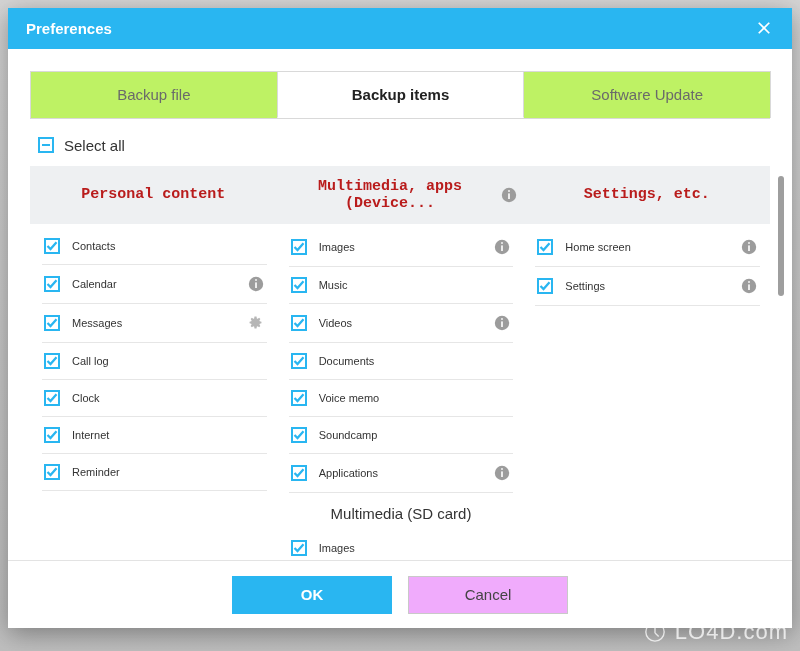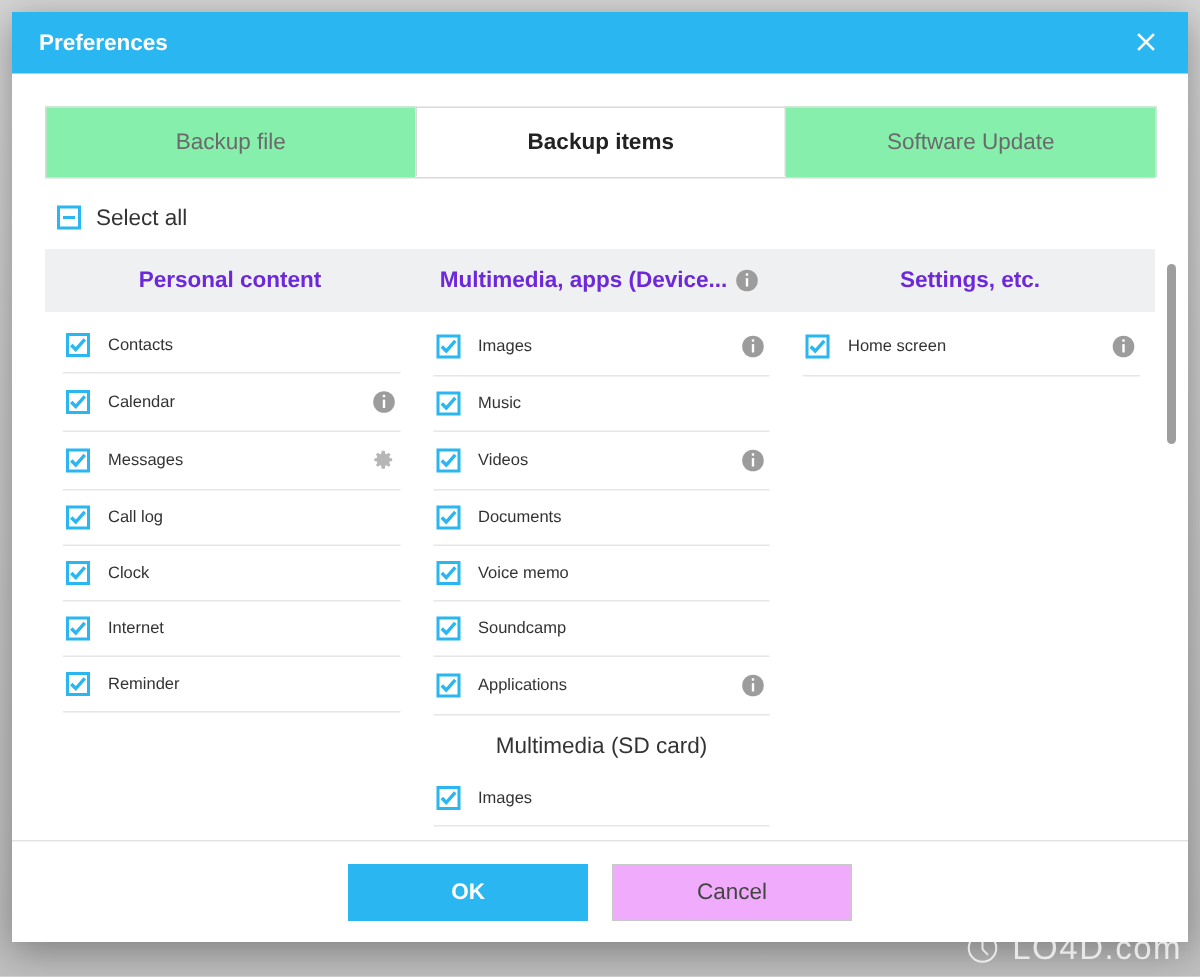--- a/index.html
+++ b/index.html
@@ -49,21 +49,21 @@
   .tabstrip {
     display: flex;
     margin: 22px 22px 0 22px;
     border-bottom: 1px solid #d9d9d9;
   }
   .tab {
     flex: 1 1 0;
     text-align: center;
     padding: 14px 8px;
     color: #6a6a6a;
-    background: #86efac;
+    background: #bef264;
     border: 1px solid #d9d9d9;
     border-bottom: none;
     cursor: pointer;
     margin-right: -1px;
     font-size: 15px;
   }
   .tab.active {
     background: #fff;
     color: #222;
     font-weight: 600;
@@ -102,21 +102,22 @@
   .chk svg { display: none; width:12px; height:12px; stroke:#29b6f1; stroke-width:3; fill:none; }
   .cols-wrap {
     position: relative;
     height: 400px;
   }
   .colheaders {
     display: flex;
     background: #eef0f2;
     font-weight: 700;
     font-size: 15px;
-    color: #6d28d9;
+    color: #b91c1c;
+    font-family: Liberation Mono, monospace;
   }
   .colheaders > div {
     flex: 1 1 0;
     text-align: center;
     padding: 12px 6px;
     display: flex;
     align-items:center;
     justify-content:center;
     gap:4px;
   }
@@ -417,20 +418,35 @@
               </span>
               <span class="label">Home screen</span>
               <span class="info-icon">
                 <svg viewBox="0 0 20 20" width="16" height="16">
                   <circle cx="10" cy="10" r="9" fill="#9c9c9c"></circle>
                   <rect x="9" y="8" width="2" height="7" fill="#fff"></rect>
                   <rect x="9" y="4" width="2" height="2" fill="#fff"></rect>
                 </svg>
               </span>
             </div>
+            <div class="item">
+              <span class="chk checked">
+                <svg viewBox="0 0 16 16">
+                  <polyline points="2,8 6,12 14,3"></polyline>
+                </svg>
+              </span>
+              <span class="label">Settings</span>
+              <span class="info-icon">
+                <svg viewBox="0 0 20 20" width="16" height="16">
+                  <circle cx="10" cy="10" r="9" fill="#9c9c9c"></circle>
+                  <rect x="9" y="8" width="2" height="7" fill="#fff"></rect>
+                  <rect x="9" y="4" width="2" height="2" fill="#fff"></rect>
+                </svg>
+              </span>
+            </div>
           </div>
       </div>
 
       <div class="scrollbar-fake"></div>
     </div>
 
   </div>
 
   <div class="footer">
     <div class="btn primary">OK</div>

